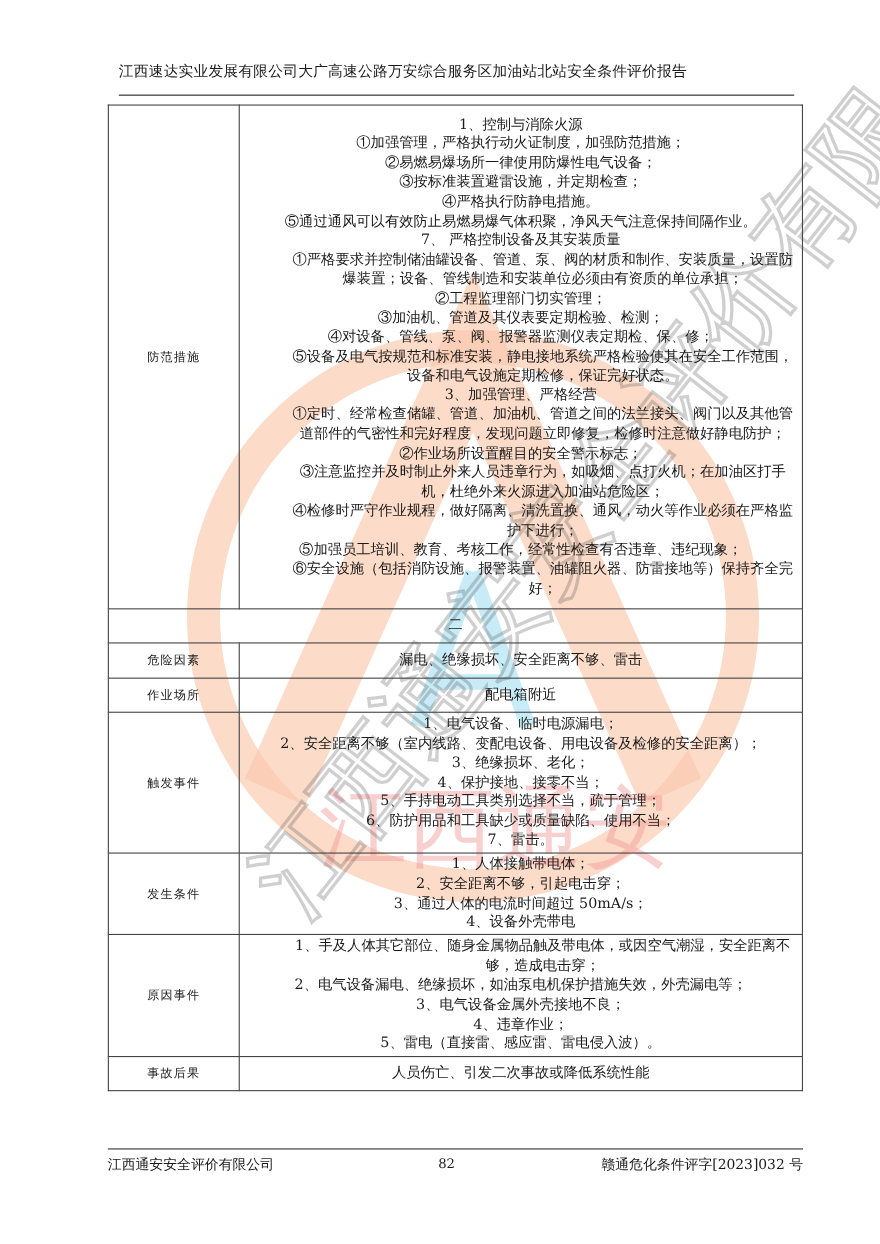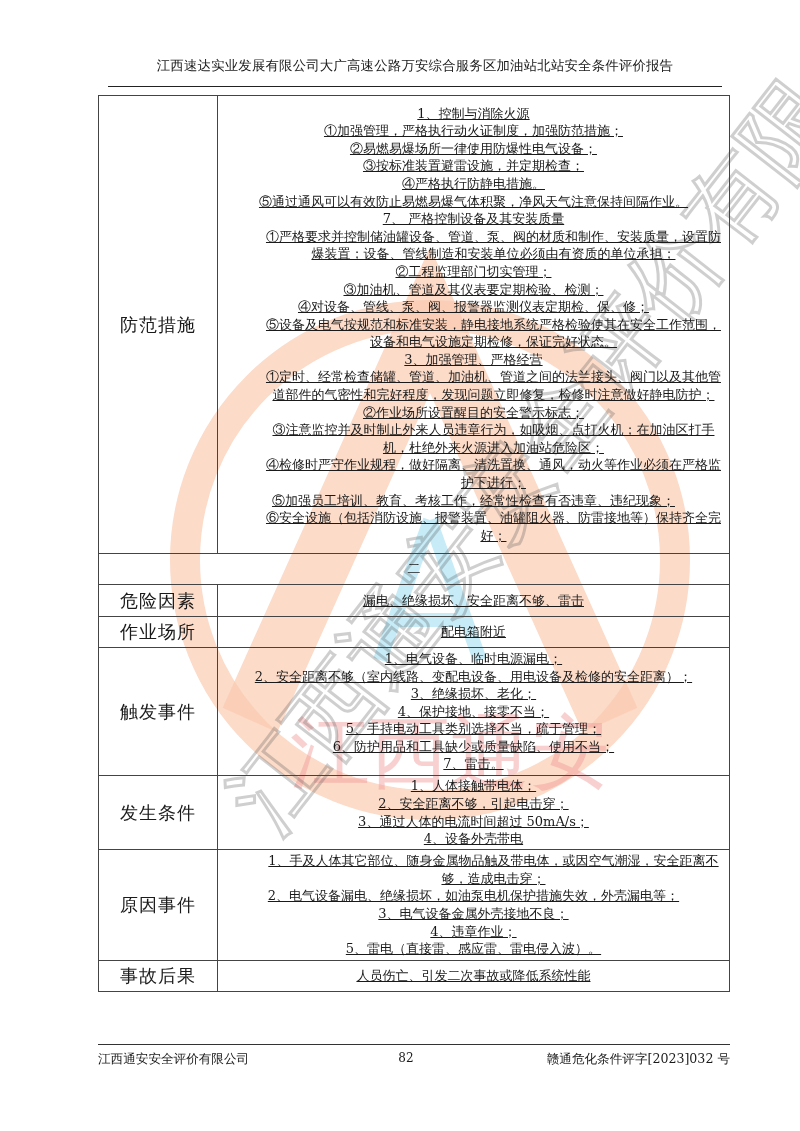--- a/index.html
+++ b/index.html
@@ -2,34 +2,34 @@
 <html><head>
   <meta charset="utf-8">
   <style>
     html, body { margin: 0; padding: 0; }
     body {
       width: 800px; height: 1131px; background: #ffffff; position: relative; overflow: hidden;
       font-family: "DejaVu Serif", "Liberation Serif", serif; color: #1a1a1a;
     }
     .page-header {
       position: absolute; left: 108px; width: 614px; top: 56px; height: 30px;
-      text-align: center; font-size: 13.4px; letter-spacing: 0.2px; line-height: 20px;
+      font-size: 13.4px; letter-spacing: 0.2px; line-height: 20px;
       border-bottom: 1.6px solid #222;
     }
     .watermark { position: absolute; left: 0; top: 0; width: 800px; height: 1131px; pointer-events: none; z-index: 0; }
     table.risk {
       position: absolute; left: 98px; top: 95px; width: 632px;
       border-collapse: collapse; z-index: 1; font-size: 13px; background: transparent;
     }
     table.risk td {
       border: 1.2px solid #444; text-align: center; vertical-align: middle;
       padding: 0 2px; line-height: 17.6px; background: transparent;
     }
-    td.label { width: 118px; font-size: 18px; letter-spacing: 1px; }
-    td.content { width: 510px; text-decoration: underline; }
+    td.label { width: 118px; font-size: 11px; letter-spacing: 1px; }
+    td.content { width: 510px; }
     .line { display: block; white-space: nowrap; }
     .wrap { display: block; margin-left: 40px; }
     .page-footer {
       position: absolute; left: 98px; width: 632px; top: 1044px; height: 26px;
       border-top: 1.4px solid #333; font-size: 12.6px; line-height: 22px;
     }
     .footer-left { position: absolute; left: 0; top: 3px; }
     .footer-center { position: absolute; left: 0; right: 16px; top: 2px; text-align: center; font-size: 12px; }
     .footer-right { position: absolute; right: 0; top: 3px; }
   </style>

